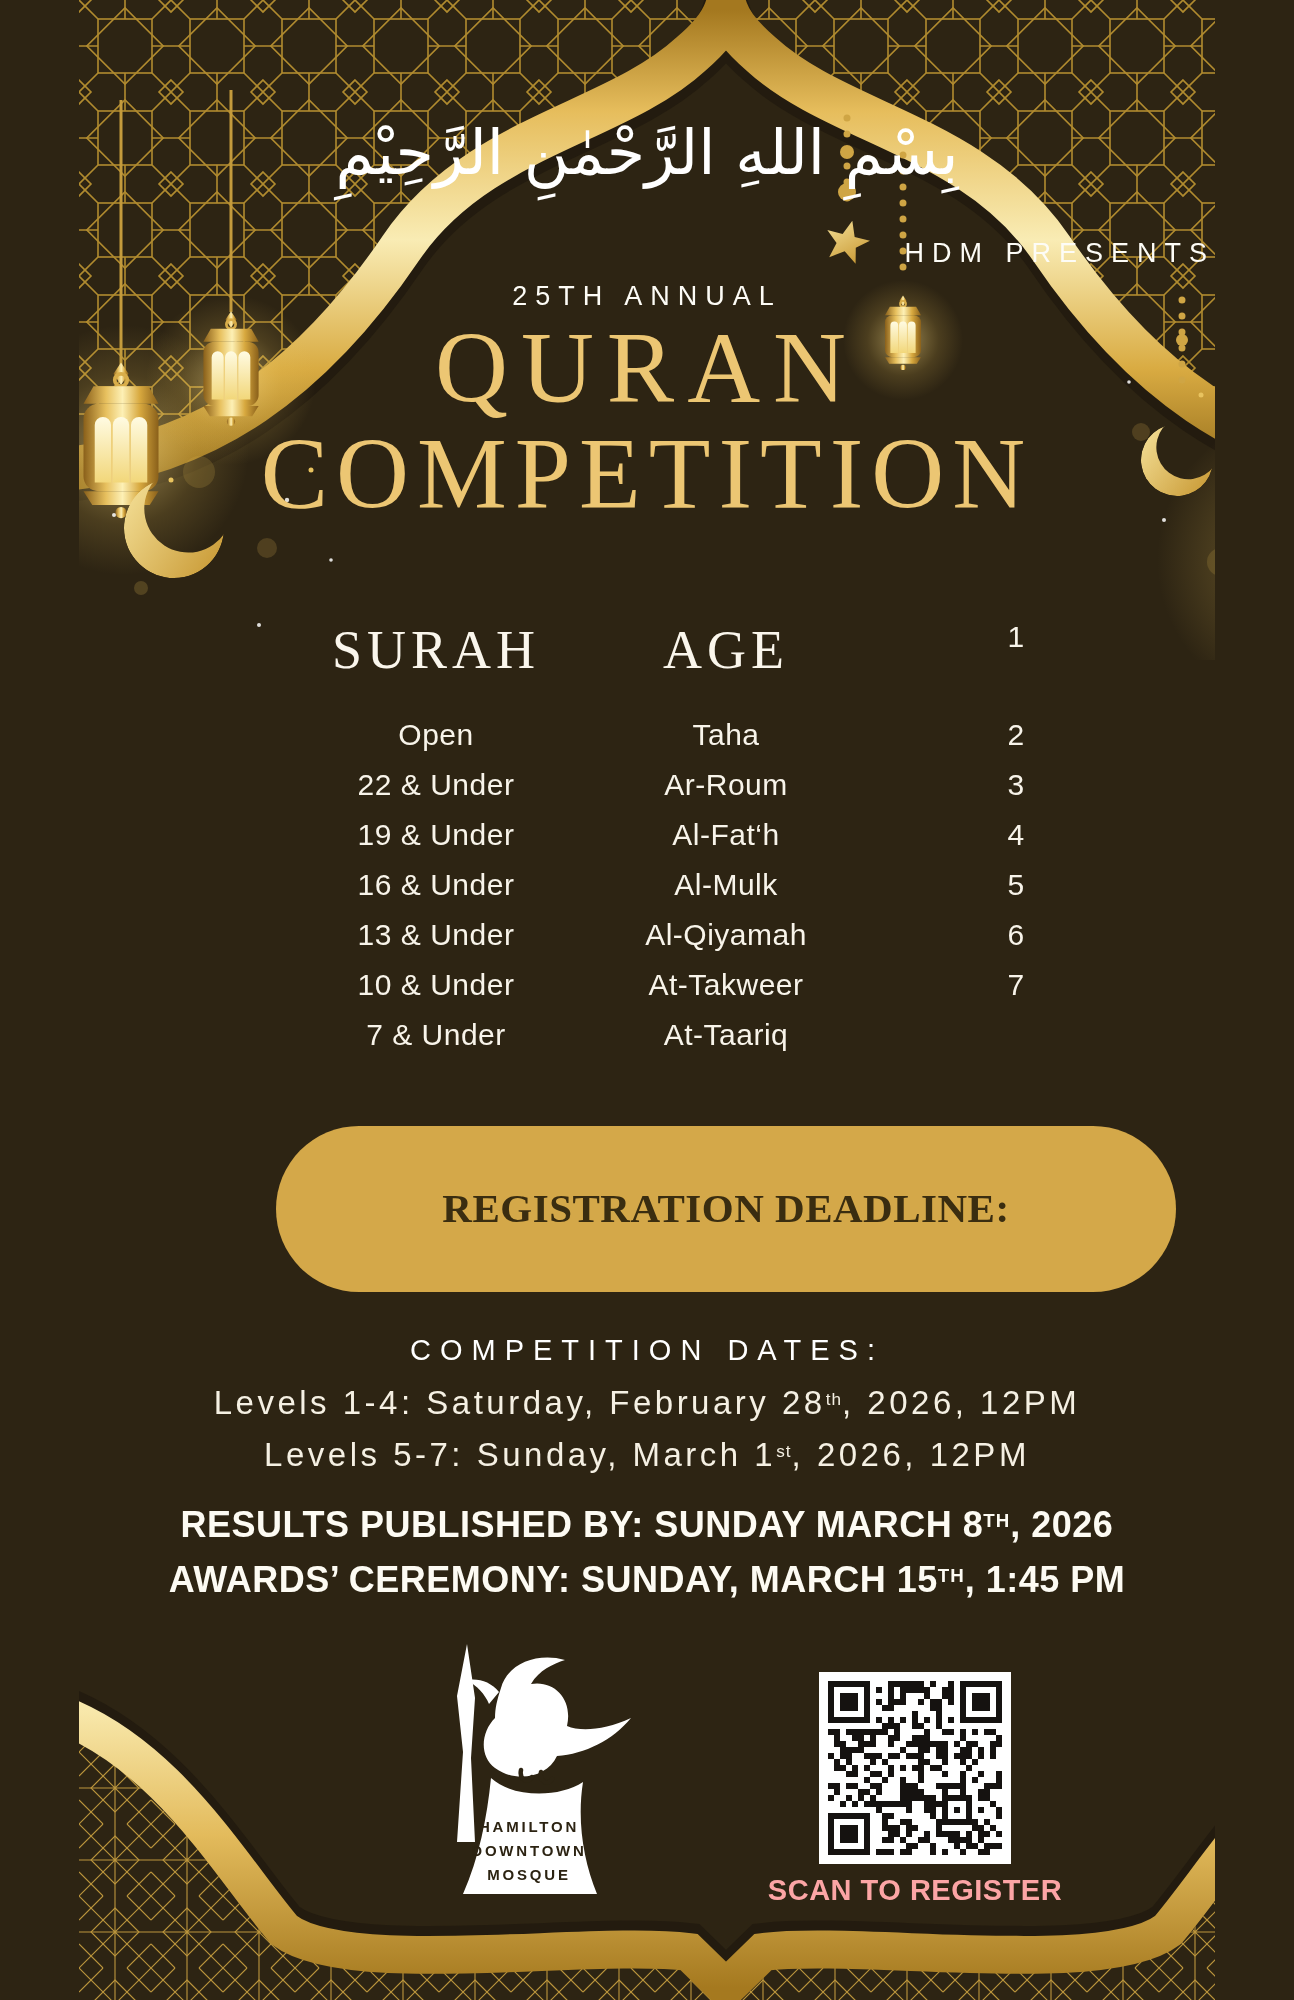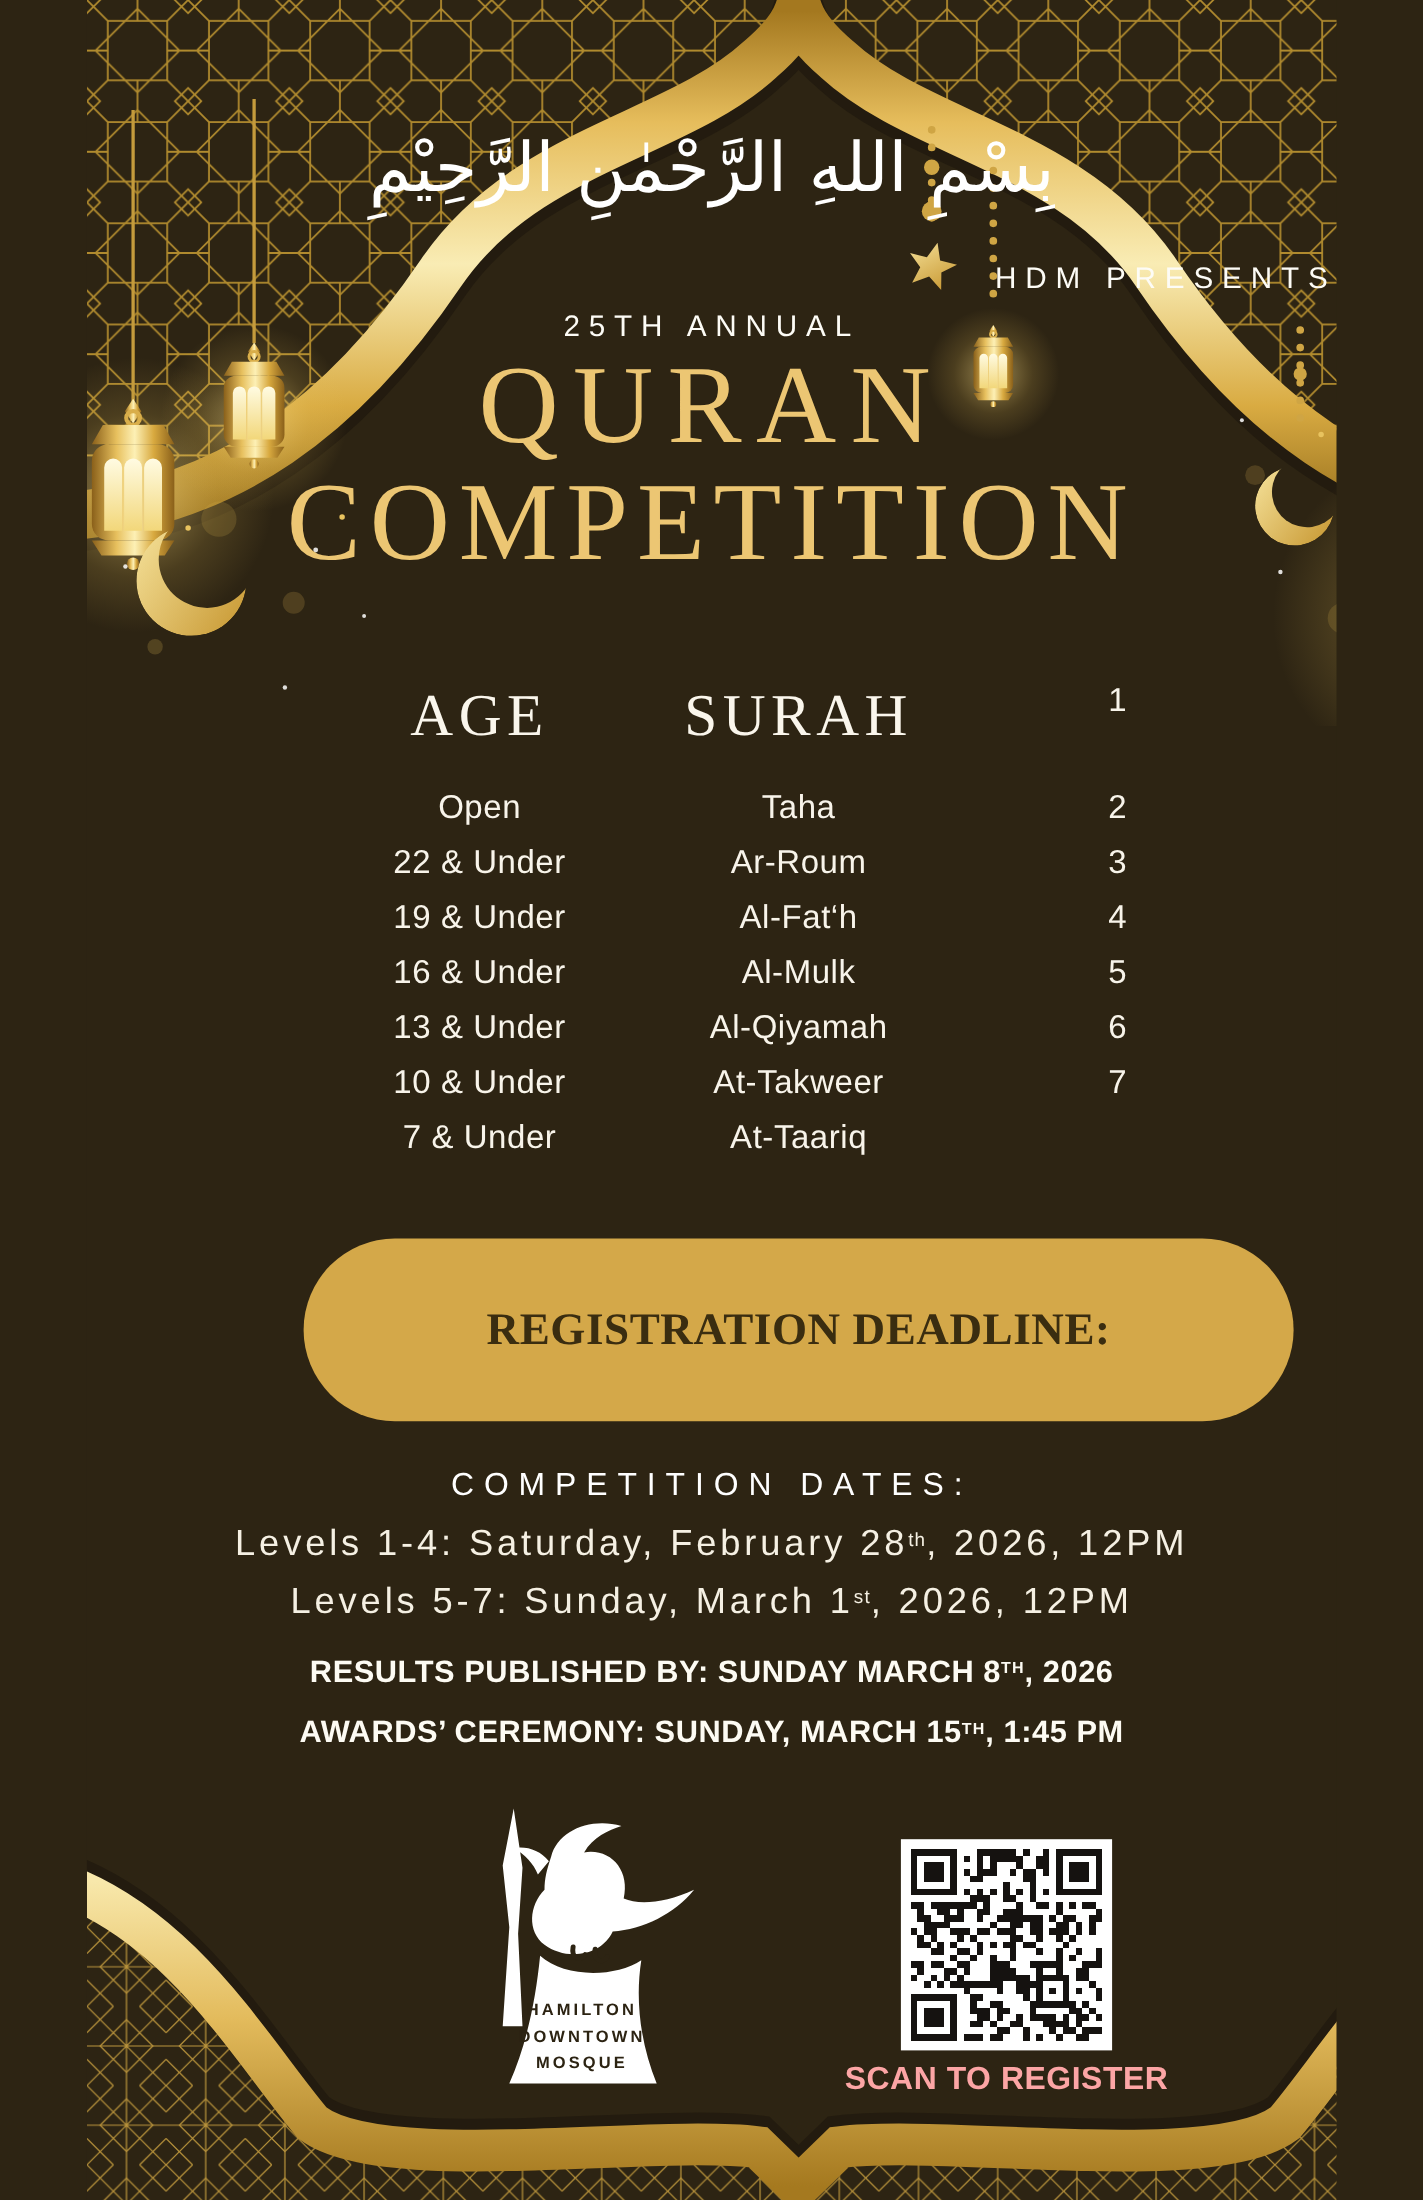--- a/index.html
+++ b/index.html
@@ -28,21 +28,21 @@
   .pill{top:1126px;left:197px;right:auto;width:900px;height:166px;background:#d4a849;border-radius:86px;
         color:#3a2d10;font-weight:bold;font-size:41px;letter-spacing:0.5px;text-align:center;
         display:flex;flex-direction:column;justify-content:center;gap:8px;line-height:1.2;}
   .sp{font-size:0.52em;position:relative;top:-0.55em;letter-spacing:1px;}
 
   .dates-h{top:1334px;font-size:29px;letter-spacing:9px;color:#ffffff;font-weight:400;}
   .dates-l1{top:1384px;}
   .dates-l2{top:1436px;}
   .dates-line{font-size:33px;letter-spacing:3.5px;color:#f5f0e3;font-weight:300;}
 
-  .res{font-weight:bold;color:#fdfbf3;font-size:28px;letter-spacing:0.5px;}
+  .res{font-weight:bold;color:#fdfbf3;font-size:36px;letter-spacing:0.5px;}
   .res.r1{top:1504px;}
   .res.r2{top:1559px;}
 
   .logo-wrap{position:absolute;left:326px;top:1640px;width:234px;height:272px;}
   .logo-text{font-family:"Liberation Sans",sans-serif;font-weight:600;letter-spacing:2.8px;}
   .qr-box{position:absolute;left:740px;top:1672px;width:192px;height:192px;background:#ffffff;padding:0;}
   .qr-box svg{width:192px;height:192px;}
   .qr-caption{top:1874px;left:636px;right:auto;width:400px;font-size:29px;font-weight:bold;color:#fca5a5;letter-spacing:0.5px;}
 </style>
 </head>
@@ -208,22 +208,22 @@
 
     <div class="abs bismillah" dir="rtl">بِسْمِ اللهِ الرَّحْمٰنِ الرَّحِيْمِ</div>
 
     <div class="abs kicker k1">HDM PRESENTS</div>
     <div class="abs kicker k2">25TH ANNUAL</div>
 
     <div class="abs title t1">QURAN</div>
     <div class="abs title t2">COMPETITION</div>
 
     <div class="levels" style="position:absolute;">
+      <div class="hd">SURAH</div>
       <div class="hd">AGE</div>
-      <div class="hd">SURAH</div>
 
       <div class="cell">1</div>
       <div class="cell">Open</div>
       <div class="cell">Taha</div>
 
       <div class="cell">2</div>
       <div class="cell">22 &amp; Under</div>
       <div class="cell">Ar-Roum</div>
 
       <div class="cell">3</div>

